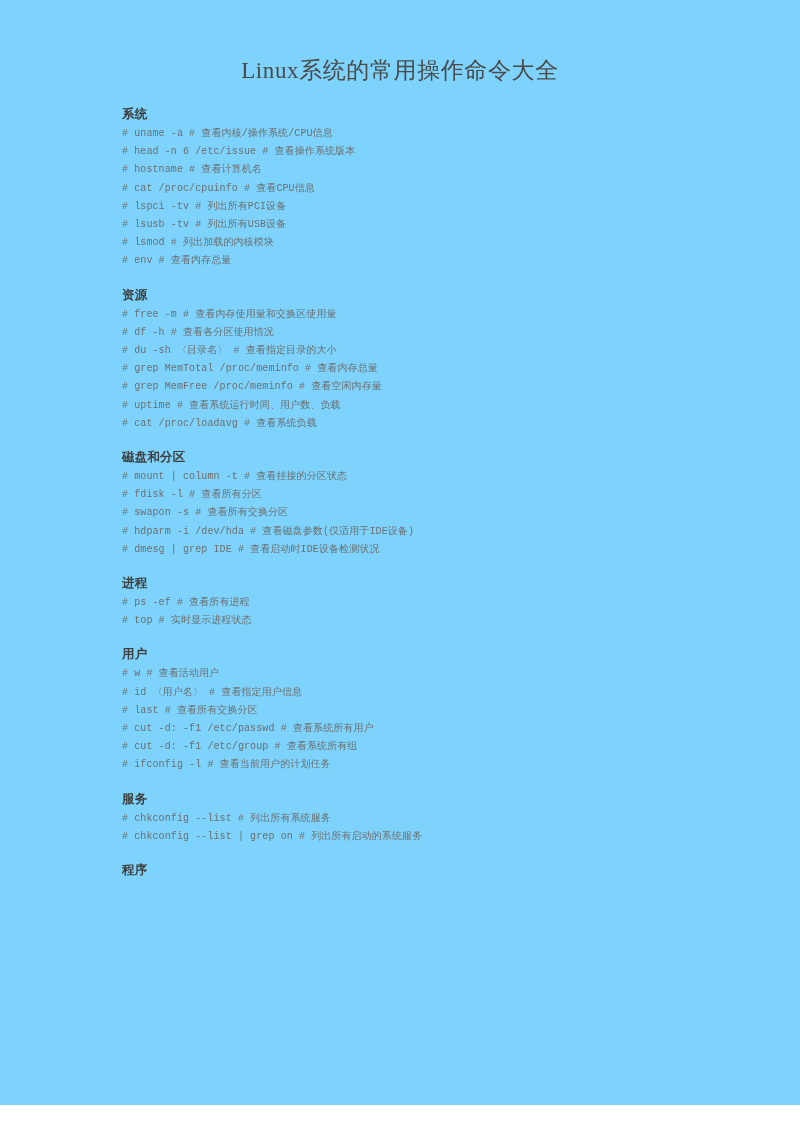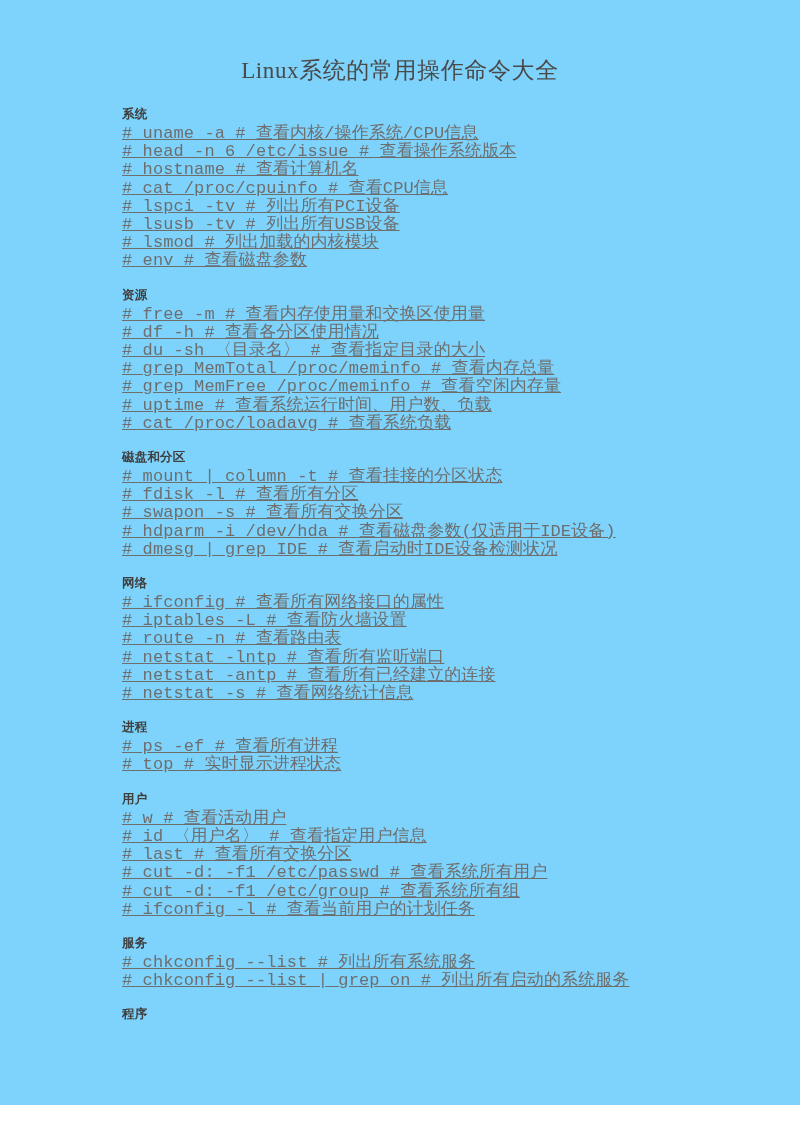--- a/index.html
+++ b/index.html
@@ -57,47 +57,46 @@
     letter-spacing: 0.2px;
     white-space: nowrap;
   }
   .cmd-list {
     margin: 0;
     padding: 0;
     list-style: none;
   }
   .cmd-line {
     font-family: "Liberation Mono", "DejaVu Sans Mono", monospace;
-    font-size: 17px;
+    font-size: 10px;
     line-height: 18.2px;
     color: #6e6e6e;
     white-space: pre;
     letter-spacing: 0.1px;
-    text-decoration: underline;
   }
 </style>
 </head>
 <body>
 
 <div class="page">
 
   <div class="doc-title">Linux系统的常用操作命令大全</div>
 
   <div class="content">
       <div class="section">
         <div class="section-title">系统</div>
         <div class="cmd-list">
           <div class="cmd-line"># uname -a # 查看内核/操作系统/CPU信息</div>
           <div class="cmd-line"># head -n 6 /etc/issue # 查看操作系统版本</div>
           <div class="cmd-line"># hostname # 查看计算机名</div>
           <div class="cmd-line"># cat /proc/cpuinfo # 查看CPU信息</div>
           <div class="cmd-line"># lspci -tv # 列出所有PCI设备</div>
           <div class="cmd-line"># lsusb -tv # 列出所有USB设备</div>
           <div class="cmd-line"># lsmod # 列出加载的内核模块</div>
-          <div class="cmd-line"># env # 查看磁盘参数</div>
+          <div class="cmd-line"># env # 查看内存总量</div>
         </div>
       </div>
       <div class="section">
         <div class="section-title">资源</div>
         <div class="cmd-list">
           <div class="cmd-line"># free -m # 查看内存使用量和交换区使用量</div>
           <div class="cmd-line"># df -h # 查看各分区使用情况</div>
           <div class="cmd-line"># du -sh 〈目录名〉 # 查看指定目录的大小</div>
           <div class="cmd-line"># grep MemTotal /proc/meminfo # 查看内存总量</div>
           <div class="cmd-line"># grep MemFree /proc/meminfo # 查看空闲内存量</div>
@@ -106,31 +105,20 @@
         </div>
       </div>
       <div class="section">
         <div class="section-title">磁盘和分区</div>
         <div class="cmd-list">
           <div class="cmd-line"># mount | column -t # 查看挂接的分区状态</div>
           <div class="cmd-line"># fdisk -l # 查看所有分区</div>
           <div class="cmd-line"># swapon -s # 查看所有交换分区</div>
           <div class="cmd-line"># hdparm -i /dev/hda # 查看磁盘参数(仅适用于IDE设备)</div>
           <div class="cmd-line"># dmesg | grep IDE # 查看启动时IDE设备检测状况</div>
-        </div>
-      </div>
-      <div class="section">
-        <div class="section-title">网络</div>
-        <div class="cmd-list">
-          <div class="cmd-line"># ifconfig # 查看所有网络接口的属性</div>
-          <div class="cmd-line"># iptables -L # 查看防火墙设置</div>
-          <div class="cmd-line"># route -n # 查看路由表</div>
-          <div class="cmd-line"># netstat -lntp # 查看所有监听端口</div>
-          <div class="cmd-line"># netstat -antp # 查看所有已经建立的连接</div>
-          <div class="cmd-line"># netstat -s # 查看网络统计信息</div>
         </div>
       </div>
       <div class="section">
         <div class="section-title">进程</div>
         <div class="cmd-list">
           <div class="cmd-line"># ps -ef # 查看所有进程</div>
           <div class="cmd-line"># top # 实时显示进程状态</div>
         </div>
       </div>
       <div class="section">

